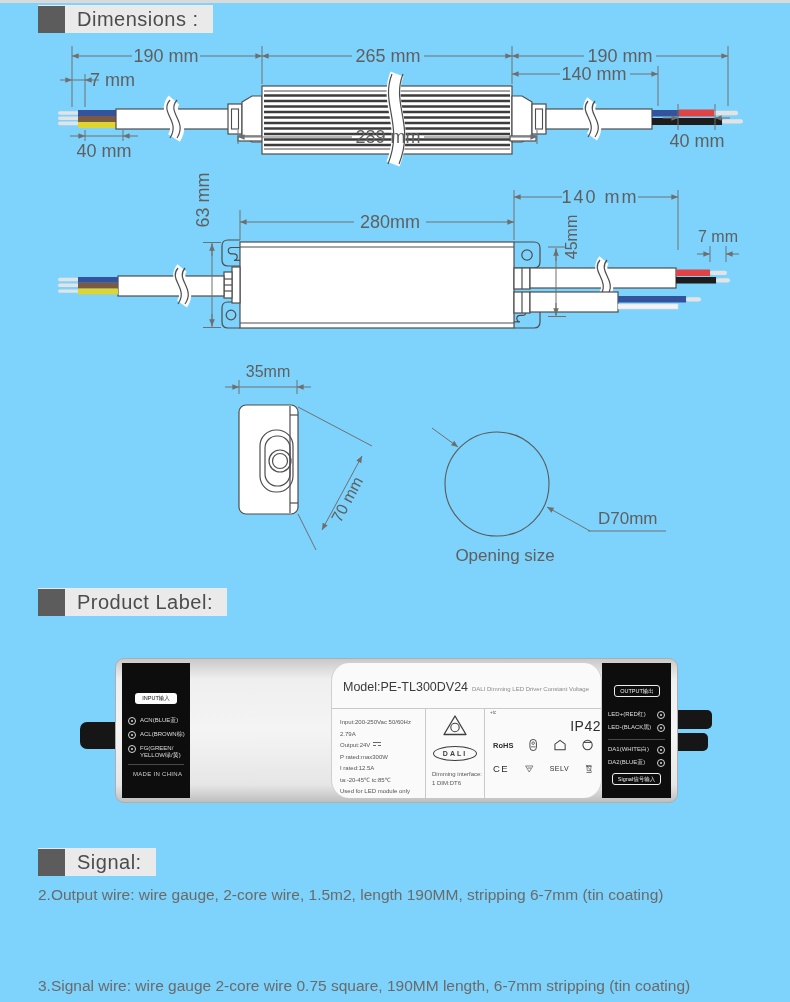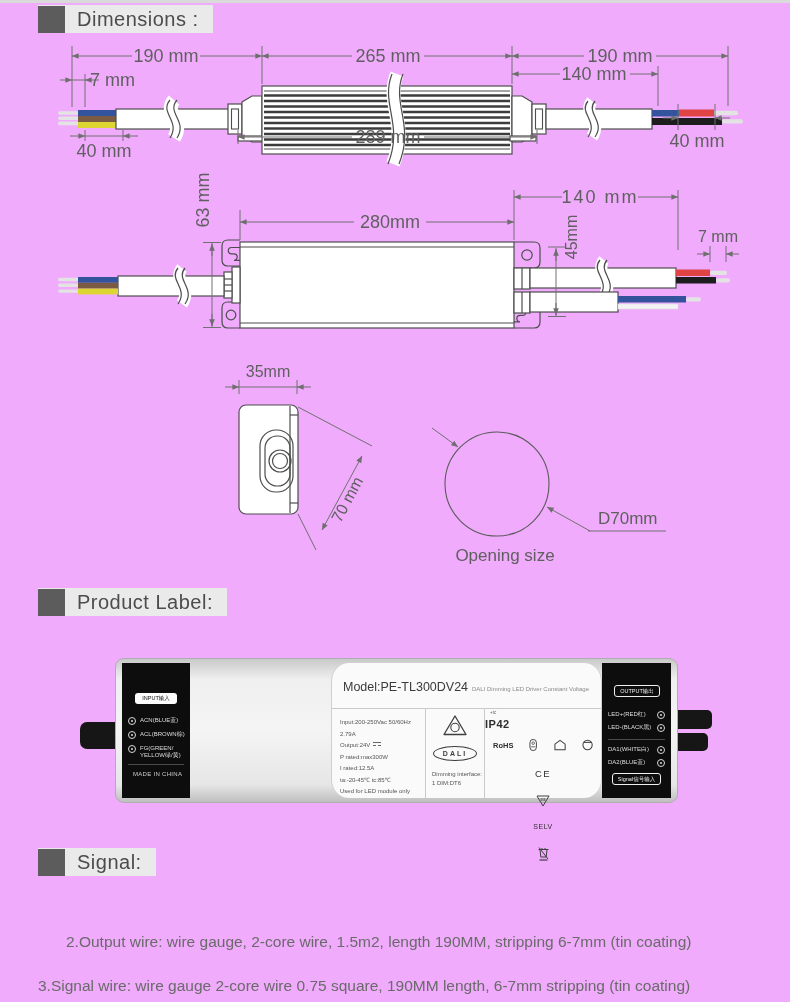--- a/index.html
+++ b/index.html
@@ -1,16 +1,16 @@
 <!DOCTYPE html>
 <html><head>
 <meta charset="utf-8">
 <style>
   html,body{margin:0;padding:0;background:#fff;}
-  .page{position:relative;width:790px;height:1002px;background:#f0abfc;overflow:hidden;
+  .page{position:relative;width:790px;height:1002px;background:#7dd3fc;overflow:hidden;
         font-family:"Liberation Sans",sans-serif;}
   .topstrip{position:absolute;left:0;top:0;width:790px;height:3px;background:#dadada;}
 
   
   .band{position:absolute;height:28px;background:#eaeaea;display:flex;align-items:center;}
   .band .sq{width:27px;height:27px;background:#5c5c5c;flex:0 0 27px;}
   .band .btxt{font-size:20px;color:#4c4c4c;letter-spacing:.5px;padding:0 14px 0 12px;white-space:nowrap;}
 
   
   svg.draw{position:absolute;left:0;top:0;}
@@ -47,21 +47,21 @@
                border-left:1px solid #cfcfcf;border-right:1px solid #cfcfcf;box-sizing:border-box;color:#555;border-radius:18px;}
   .modelrow{position:absolute;left:0;top:0;right:0;height:45px;border-bottom:1px solid #c9c9c9;}
   .modeltxt{position:absolute;left:11px;top:17px;font-size:12.5px;color:#3a3a3a;}
   .modeldesc{position:absolute;left:140px;top:23px;font-size:6px;color:#8a8a8a;}
   .cols{position:absolute;left:0;top:45px;right:0;bottom:0;display:flex;}
   .col1{width:93px;box-sizing:border-box;padding:9px 4px 0 8px;font-size:6px;line-height:11.5px;color:#555;}
   .col2{width:60px;box-sizing:border-box;border-left:1px solid #c9c9c9;border-right:1px solid #c9c9c9;
         display:flex;flex-direction:column;align-items:center;padding-top:6px;}
   .col3{flex:1;position:relative;}
   .tcnote{position:absolute;left:5px;top:2px;font-size:4.5px;color:#666;}
-  .ip42{position:absolute;left:0;right:0;top:10px;text-align:left;font-size:11px;font-weight:bold;color:#2e2e2e;letter-spacing:.5px;}
+  .ip42{position:absolute;left:0;right:0;top:10px;text-align:right;font-size:14px;font-weight:normal;color:#2e2e2e;letter-spacing:.5px;}
   .certrow{position:absolute;left:8px;right:8px;display:flex;align-items:center;justify-content:space-between;gap:16px;}
   .rohs{font-size:7.5px;font-weight:bold;color:#2e2e2e;}
   .cemark{font-size:9.5px;color:#2e2e2e;letter-spacing:1.5px;}
   .selv{font-size:7px;color:#2e2e2e;letter-spacing:.5px;}
   .dali-oval{margin-top:9px;width:42px;height:13px;border:1.5px solid #3d3d3d;border-radius:50%;
              display:flex;align-items:center;justify-content:center;font-size:7px;font-weight:bold;
              letter-spacing:2px;color:#3d3d3d;}
   .dimiface{margin-top:9px;font-size:6px;line-height:9px;color:#555;align-self:flex-start;padding-left:6px;}
   .dc{display:inline-block;width:8px;height:5px;border-top:1px solid #666;vertical-align:middle;margin-left:3px;}
   .dc::after{content:"";display:block;margin-top:2px;border-top:1px dashed #666;}
@@ -363,21 +363,21 @@
               <line x1="2" y1="9" x2="7" y2="9" stroke="#3f3f3f" stroke-width="0.8"></line>
             </svg>
             <svg width="13" height="12" viewBox="0 0 13 12">
               <path d="M1,11 V5 L6.5,1 L12,5 V11 Z" fill="none" stroke="#3f3f3f" stroke-width="1.1" stroke-linejoin="round"></path>
             </svg>
             <svg width="12" height="12" viewBox="0 0 12 12">
               <circle cx="6" cy="6" r="5" fill="none" stroke="#3f3f3f" stroke-width="1.1"></circle>
               <line x1="2.2" y1="3.2" x2="9.8" y2="3.2" stroke="#3f3f3f" stroke-width="1.1"></line>
             </svg>
           </div>
-          <div class="certrow" style="top:60px;flex-direction:column;">
+          <div class="certrow" style="top:53px;">
             <span class="cemark">CE</span>
             <svg width="14" height="12" viewBox="0 0 14 12">
               <path d="M1,1 H13 L7,11 Z" fill="none" stroke="#3f3f3f" stroke-width="1" stroke-linejoin="round"></path>
               <line x1="5.2" y1="3" x2="5.2" y2="6" stroke="#3f3f3f" stroke-width="0.7"></line>
               <line x1="7" y1="3" x2="7" y2="6" stroke="#3f3f3f" stroke-width="0.7"></line>
               <line x1="8.8" y1="3" x2="8.8" y2="6" stroke="#3f3f3f" stroke-width="0.7"></line>
             </svg>
             <span class="selv">SELV</span>
             <svg width="13" height="15" viewBox="0 0 13 15">
               <path d="M3,3.5 H10 L9.2,11 H3.8 Z" fill="none" stroke="#3f3f3f" stroke-width="1"></path>
@@ -408,15 +408,15 @@
         <span class="term"></span>
       </div>
       <div class="wrow right" style="left:6px;top:96px;width:57px;">
         <span>DA2(BLUE蓝)</span>
         <span class="term"></span>
       </div>
       <div class="badge-line" style="left:10px;top:110px;width:47px;">Signal信号输入</div>
     </div>
   </div>
 
-  <p class="wirep" style="top:916px;margin-left:28px;">2.Output wire: wire gauge, 2-core wire, 1.5m2, length 190MM, stripping 6-7mm (tin coating)</p>
+  <p class="wirep" style="top:869px;">2.Output wire: wire gauge, 2-core wire, 1.5m2, length 190MM, stripping 6-7mm (tin coating)</p>
   <p class="wirep" style="top:960px;">3.Signal wire: wire gauge 2-core wire 0.75 square, 190MM length, 6-7mm stripping (tin coating)</p>
 </div>
 
 </body></html>

